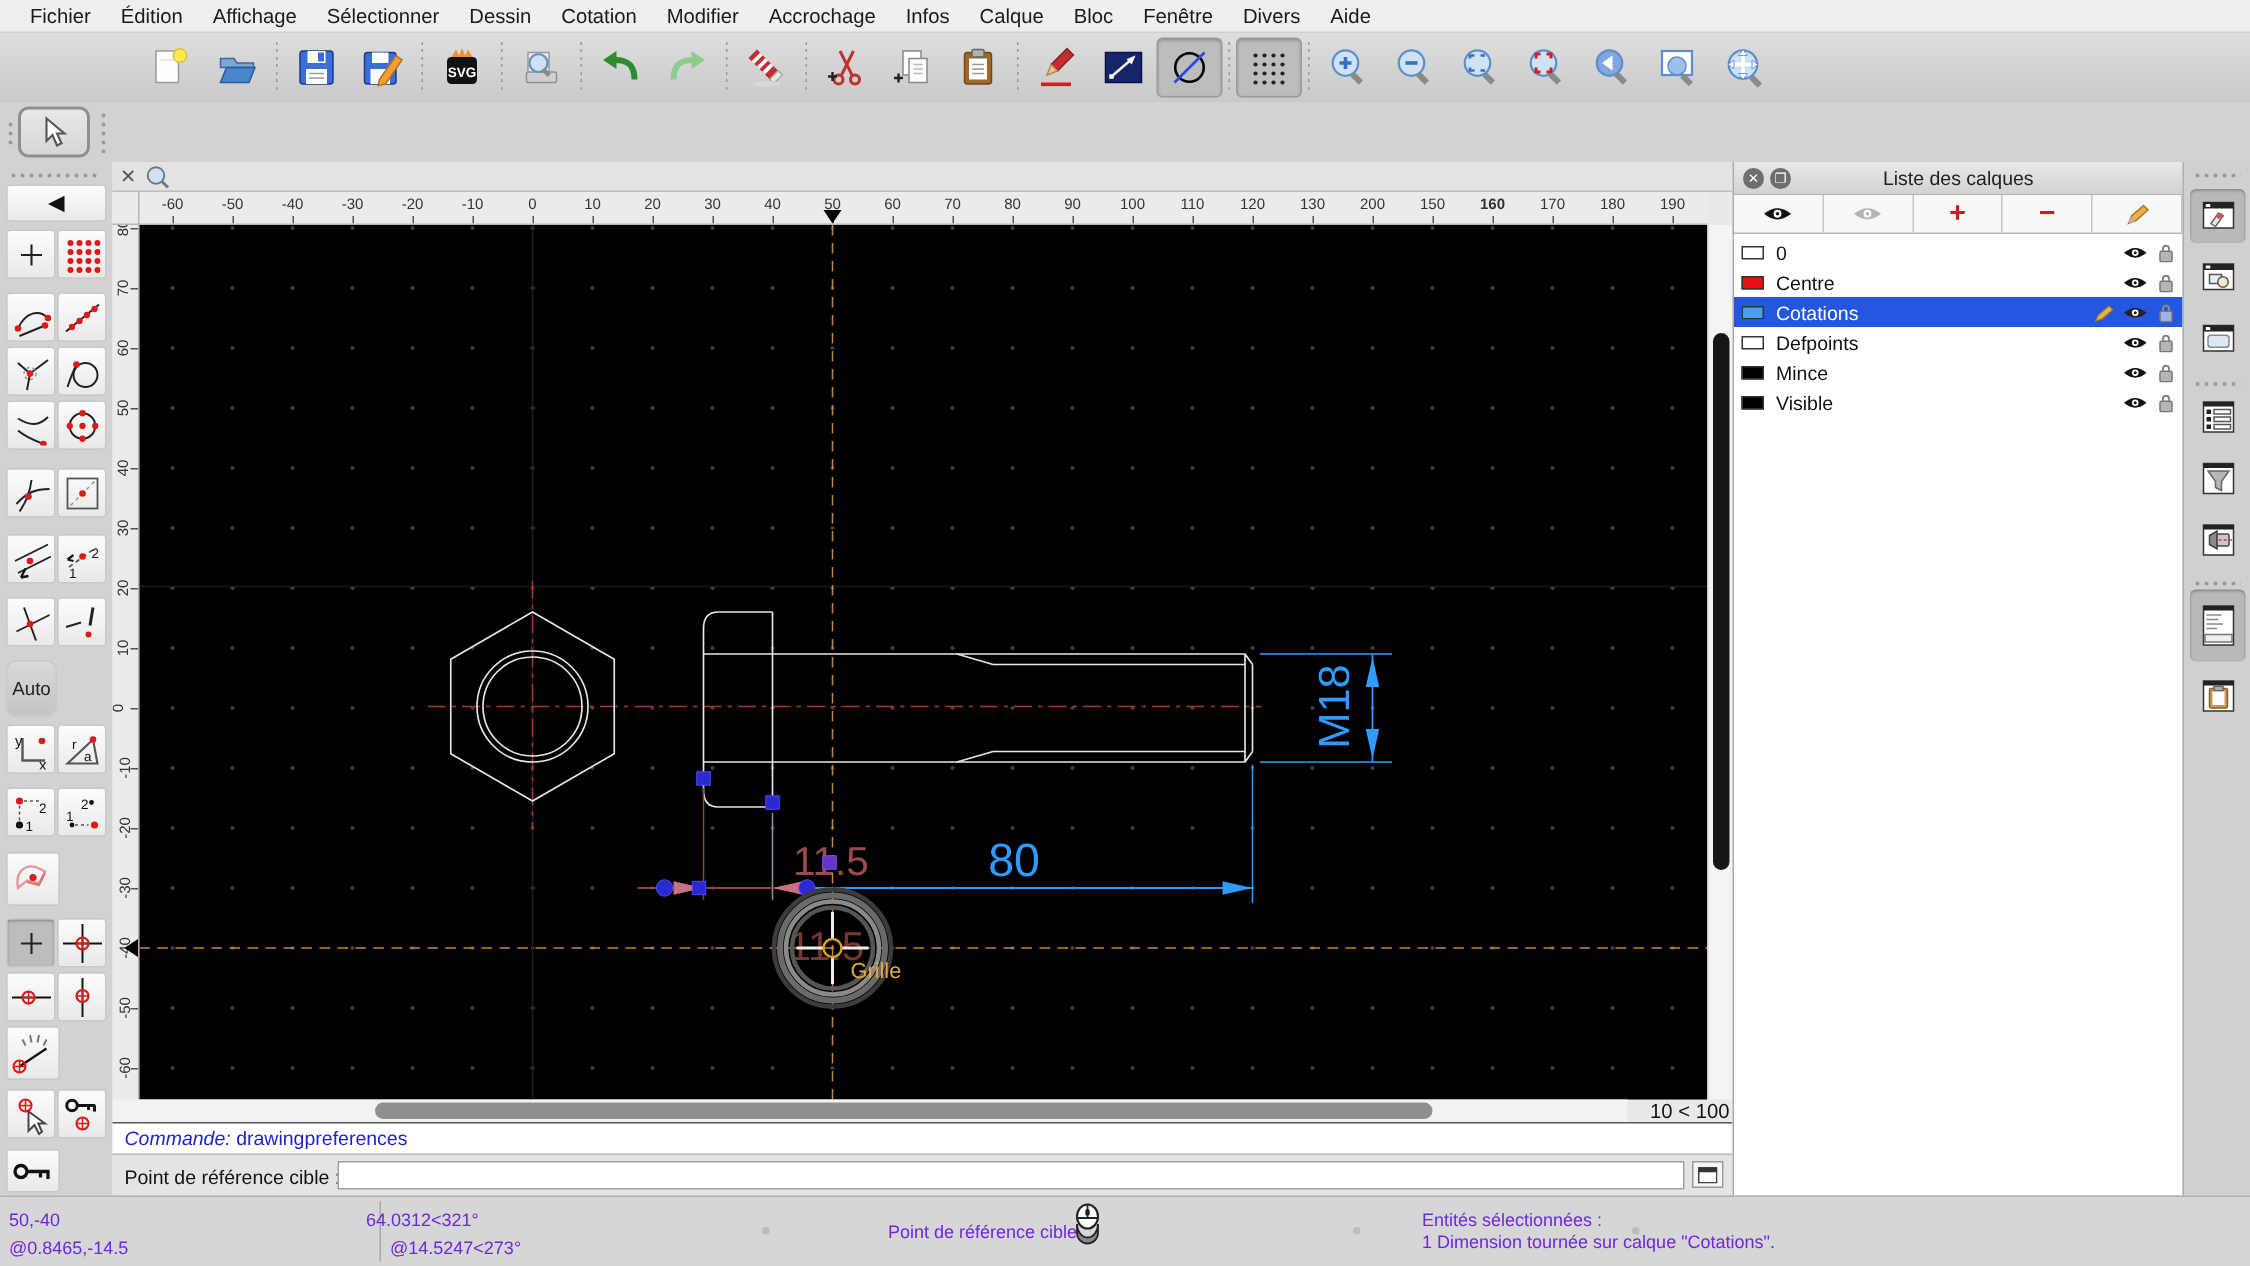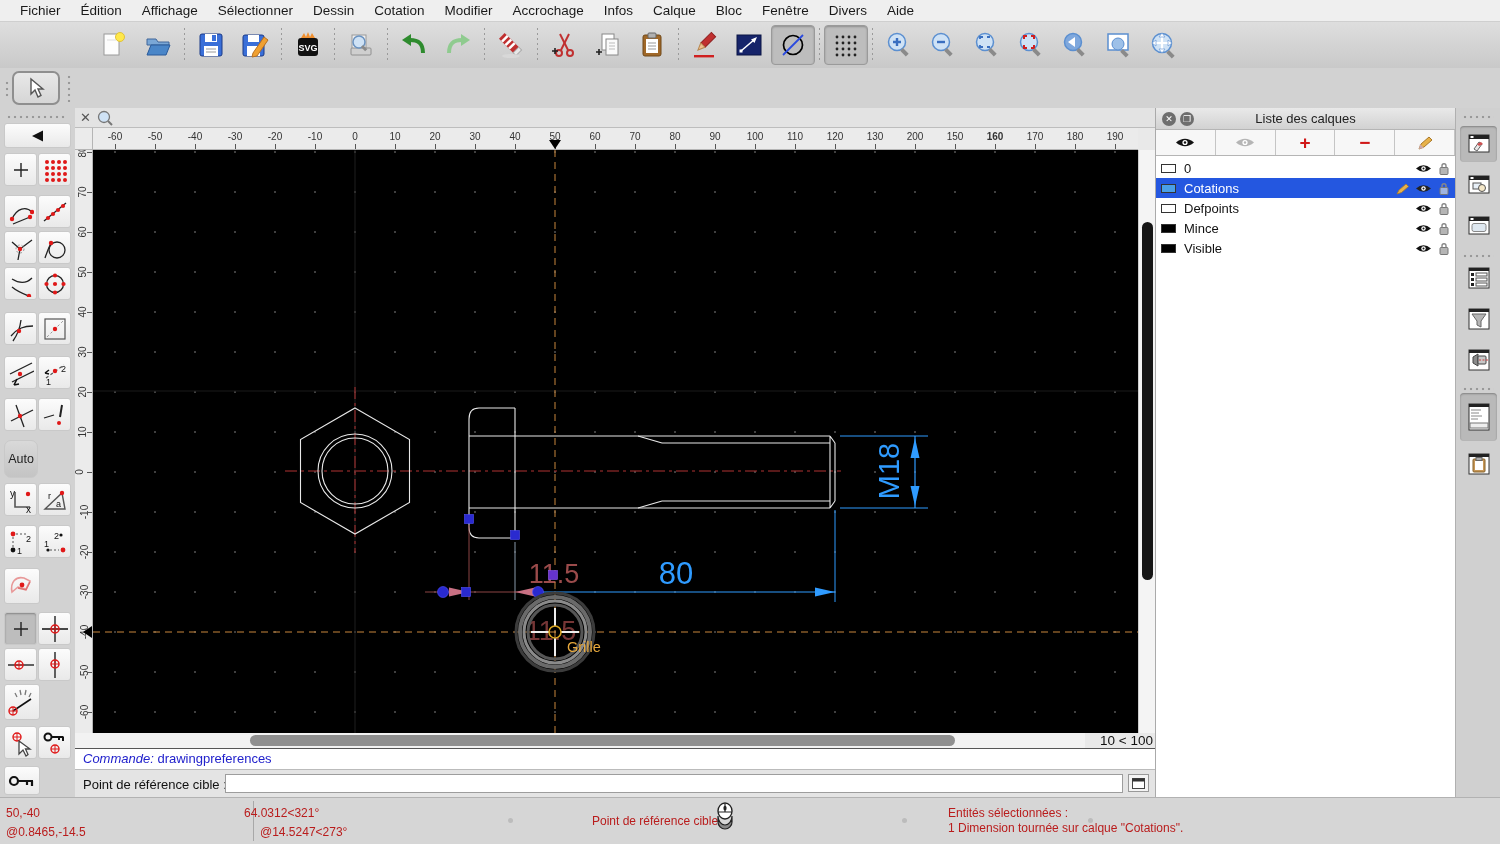--- a/index.html
+++ b/index.html
@@ -94,21 +94,21 @@
   .row-ic { margin-left:6px; display:flex; }
   
   #rightdock { position:absolute; left:1455px; top:108px; width:45px; height:689px;
     background:#d0d0d0; border-left:1px solid #b0b0b0; }
   .rbtn { position:absolute; left:4px; width:37px; height:36px; border-radius:4px;
     display:flex; align-items:center; justify-content:center; }
   .rbtn.pressed { background:#b9b9b9; box-shadow:inset 0 1px 2px rgba(0,0,0,.3); }
   .rdots { position:absolute; left:6px; width:32px; height:5px; }
   
   #statusbar { position:absolute; left:0; top:797px; width:1500px; height:47px;
-    background:#d6d6d6; border-top:1px solid #b2b2b2; font-size:12px; color:#b91c1c; }
+    background:#d6d6d6; border-top:1px solid #b2b2b2; font-size:12px; color:#6d28d9; }
   .sb { position:absolute; white-space:pre; }
   #sb-sep { position:absolute; left:253px; top:3px; width:1px; height:40px; background:#a8a8a8; }
   .sb-dot { position:absolute; width:5px; height:5px; border-radius:50%; background:#bcbcbc; }
 </style>
 </head>
 <body>
 
 <div id="menubar">
     <span class="menu-item">Fichier</span>
     <span class="menu-item">Édition</span>
@@ -849,20 +849,37 @@
             <circle cx="8.5" cy="5.5" r="1" fill="#111"></circle>
           </svg>
         </span>
         <span class="row-ic">
           <svg width="12" height="13">
             <rect x="2" y="5.5" width="8" height="7" rx="1" fill="#b5b5b5" stroke="#777"></rect>
             <path d="M4 5.5 V3.8 a2 2 0 0 1 4 0 V5.5" stroke="#888" fill="none" stroke-width="1.4"></path>
           </svg>
         </span>
       </div>
+      <div class="layer-row">
+        <span class="swatch" style="background:#e81010"></span>
+        <span class="layer-name">Centre</span>
+        <span class="row-ic">
+          <svg width="17" height="11">
+            <path d="M1 5.5 Q8.5 -1 16 5.5 Q8.5 12 1 5.5 Z" fill="#111"></path>
+            <circle cx="8.5" cy="5.5" r="2.2" fill="#fff"></circle>
+            <circle cx="8.5" cy="5.5" r="1" fill="#111"></circle>
+          </svg>
+        </span>
+        <span class="row-ic">
+          <svg width="12" height="13">
+            <rect x="2" y="5.5" width="8" height="7" rx="1" fill="#b5b5b5" stroke="#777"></rect>
+            <path d="M4 5.5 V3.8 a2 2 0 0 1 4 0 V5.5" stroke="#888" fill="none" stroke-width="1.4"></path>
+          </svg>
+        </span>
+      </div>
       <div class="layer-row selected">
         <span class="swatch" style="background:#4a9fe8"></span>
         <span class="layer-name">Cotations</span>
         <span class="row-ic">
           <svg width="13" height="13">
             <path d="M1 12 l2-4 7-6 2.5 2.5 -7 6 z" fill="#e8b24a" stroke="#a87828" stroke-width=".8"></path>
           </svg>
         </span>
         <span class="row-ic">
           <svg width="17" height="11">

